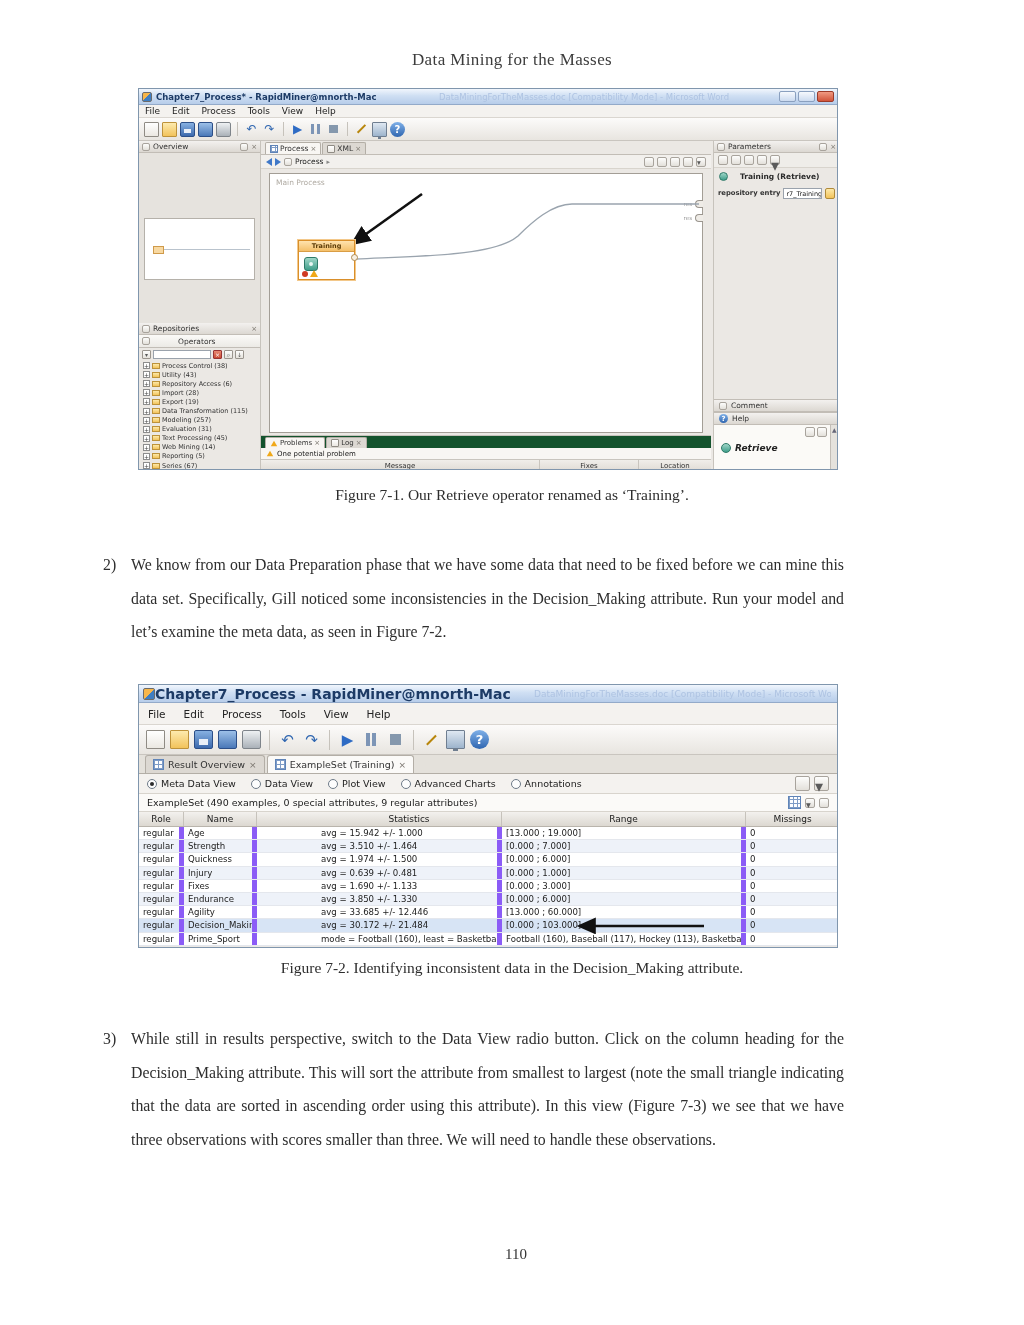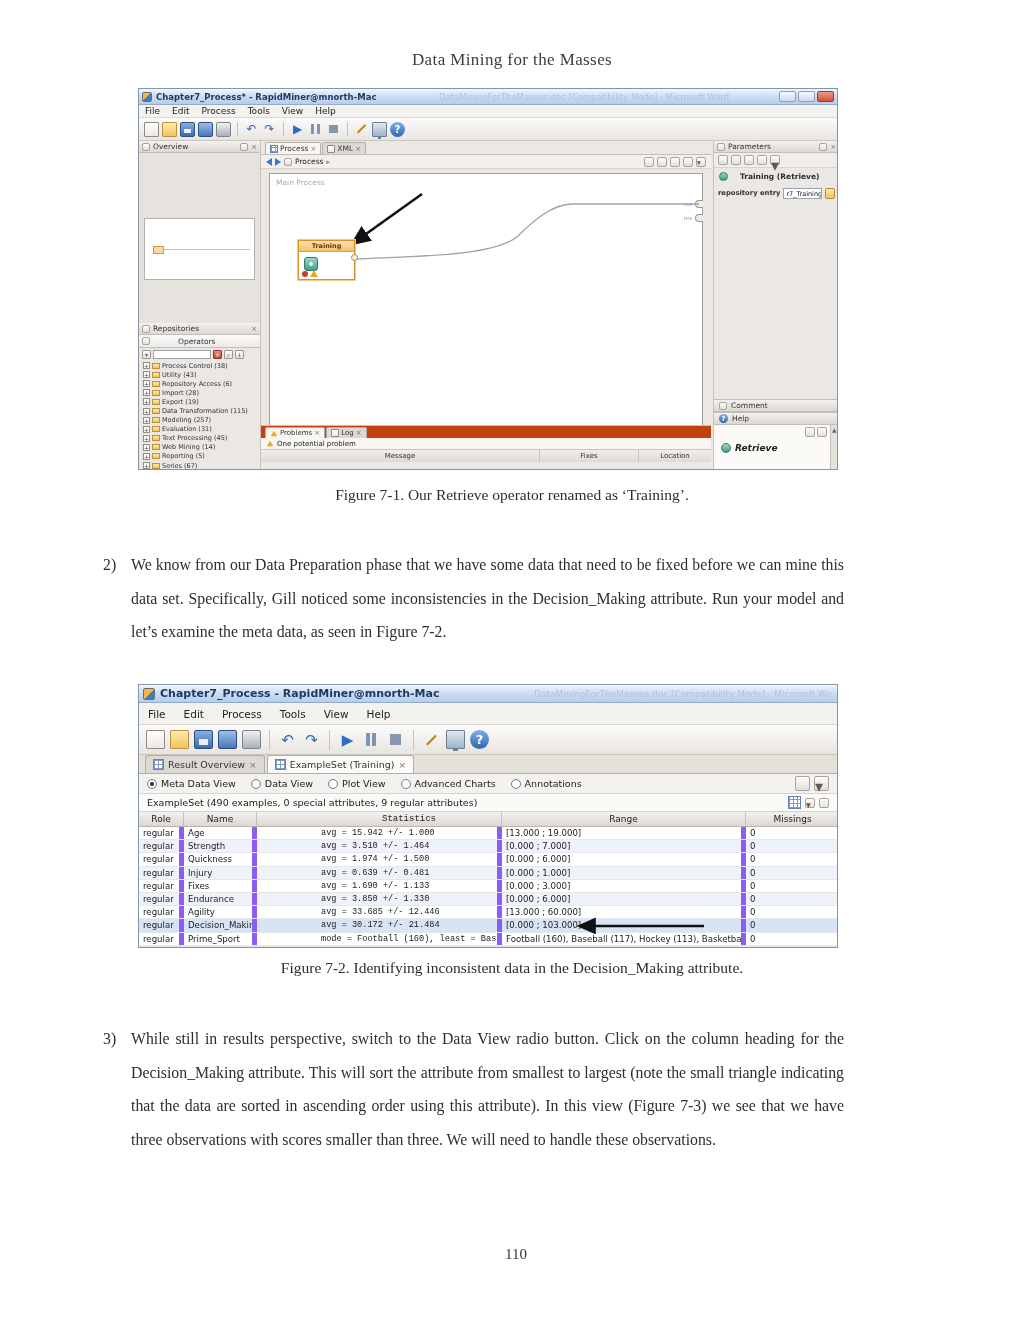--- a/index.html
+++ b/index.html
@@ -127,33 +127,33 @@
   .collbar { position:absolute; left:0; width:100%; height:13px; background:linear-gradient(#f3f1ef,#dcd8d2); border-top:1px solid #c2bdb6; border-bottom:1px solid #c2bdb6; display:flex; align-items:center; gap:4px; padding:0 5px; font-size:7.5px; color:#333; }
   .f1-comment { top:258px; }
   .f1-helpbar { top:271px; }
   .f1-helpbody { position:absolute; left:0; top:284px; width:100%; height:46px; background:#fbfaf7; }
   .f1-helpicons { position:absolute; right:12px; top:2px; display:flex; gap:2px; }
   .f1-helptitle { position:absolute; left:7px; top:18px; font-size:9px; font-weight:bold; font-style:italic; color:#222; display:flex; align-items:center; gap:4px; }
   .f1-helptitle .ic { width:10px; height:10px; }
   .f1-scroll { position:absolute; right:0; top:0; width:9px; height:100%; background:#e5e2dc; border-left:1px solid #c2bdb6; }
   .f1-scroll::before { content:"\25B2"; position:absolute; top:1px; left:1px; font-size:6px; color:#667; }
 
-  .f1-bottom { position:absolute; left:122px; top:336px; width:450px; height:36px; background:#c2410c; border-top:1px solid #c7c3bc; }
+  .f1-bottom { position:absolute; left:122px; top:346px; width:450px; height:36px; background:#14532d; border-top:1px solid #c7c3bc; }
   .f1-btabs { position:absolute; left:0; top:0; height:12px; display:flex; align-items:flex-end; gap:1px; padding-left:4px; }
   .f1-btabs .ctab { height:11px; font-size:7px; }
   .f1-bmsg { position:absolute; left:0; top:12px; width:100%; height:11px; background:#f8f6f3; display:flex; align-items:center; gap:3px; padding:0 5px; font-size:7px; }
   .f1-bcols { position:absolute; left:0; top:23px; width:100%; height:13px; display:flex; background:linear-gradient(#f0eeea,#dedad3); border-top:1px solid #c9c5be; font-size:7px; color:#333; }
   .f1-bcols span { display:flex; align-items:center; justify-content:center; border-right:1px solid #c9c5be; }
   .bc-msg { width:62%; } .bc-fix { width:22%; } .bc-loc { width:16%; border-right:none !important; }
 
   
   .fig2 { left:138px; top:684px; width:700px; height:264px; }
   .f2-tbar { height:18px; padding-left:4px; }
   .f2-tbar .app-ic { width:12px; height:12px; }
-  .f2-title { font-size:11px; margin-left:5px; }
+  .f2-title { font-size:14px; }
   .f2-bg { left:395px; right:6px; top:4px; font-size:9px; }
   .f2-menubar { top:18px; height:22px; font-size:10.5px; }
   .f2-menubar .menu-item { padding:0 9px; }
   .f2-toolbar { top:40px; height:30px; padding-left:7px; gap:5px; }
   .f2-toolbar .ic { width:19px; height:19px; font-size:15px; }
   .f2-toolbar .tsep { height:20px; }
   .f2-tabs { position:absolute; left:0; top:70px; right:0; height:19px; background:#e4e1db; display:flex; align-items:flex-end; gap:2px; padding-left:6px; border-bottom:1px solid #b3aea6; }
   .f2-tab { display:flex; align-items:center; gap:4px; height:18px; padding:0 7px; font-size:9.5px; border:1px solid #b3aea6; border-bottom:none; background:#dcd8d2; border-radius:3px 3px 0 0; color:#333; }
   .f2-tab.active { background:#fbfaf8; }
   .f2-tab .ic { width:11px; height:11px; }
@@ -161,21 +161,21 @@
   .f2-radios { position:absolute; left:0; top:89px; right:0; height:20px; background:#f4f2ef; border-bottom:1px solid #d8d4cd; display:flex; align-items:center; gap:15px; padding:0 8px; }
   .radio { display:flex; align-items:center; gap:4px; }
   .rb { position:relative; width:10px; height:10px; border:1px solid #6e7b88; border-radius:50%; background:#fdfdfd; flex:none; }
   .f2-radios label:first-of-type .rb::after { content:""; position:absolute; inset:2px; border-radius:50%; background:#2b2b2b; }
   .rlabel { font-size:9.5px; color:#222; white-space:nowrap; }
   .f2-rico { width:15px; height:15px; }
   .f2-summary { position:absolute; left:0; top:109px; right:0; height:18px; background:#fbfaf8; border-bottom:1px solid #d8d4cd; display:flex; align-items:center; gap:4px; padding:0 8px; font-size:9.5px; color:#222; }
   .f2-summary .sp { flex:1; }
   .f2-thead { position:absolute; left:0; top:127px; width:700px; height:15px; display:flex; background:linear-gradient(#f3f1ee,#dcd8d1); border-bottom:1px solid #b9b4ac; font-size:9px; color:#222; }
   .f2-thead span { display:flex; align-items:center; justify-content:center; border-right:1px solid #c6c2bb; overflow:hidden; }
-  .c-role { width:45px; } .c-name { width:73px; } .c-type { width:60px;margin-top:16px; } .c-stat { width:185px;font-family:Liberation Mono, monospace; } .c-range { width:244px; } .c-miss { width:93px; border-right:none !important; }
+  .c-role { width:45px; } .c-name { width:73px; } .c-type { width:60px;margin-top:16px; } .c-stat { width:185px; } .c-range { width:244px; } .c-miss { width:93px; border-right:none !important; }
   .f2-rows { position:absolute; left:0; top:142px; width:700px; height:119px; background:#fff; }
   .mrow { display:flex; height:13.2px; border-bottom:1px solid #e4e7ed; }
   .mrow:nth-of-type(2n) { background:#eef2f9; }
   .f2-rows .mrow:nth-of-type(8) { background:#d7e4f5; }
   .mc { display:block; font-size:8.6px; line-height:12.5px; padding-left:4px; white-space:nowrap; overflow:hidden; color:#222; border-right:5px solid #8b5cf6; }
   .f2-arrow { position:absolute; left:0; top:142px; width:700px; height:119px; pointer-events:none; }
 </style>
 </head>
 <body>
 

